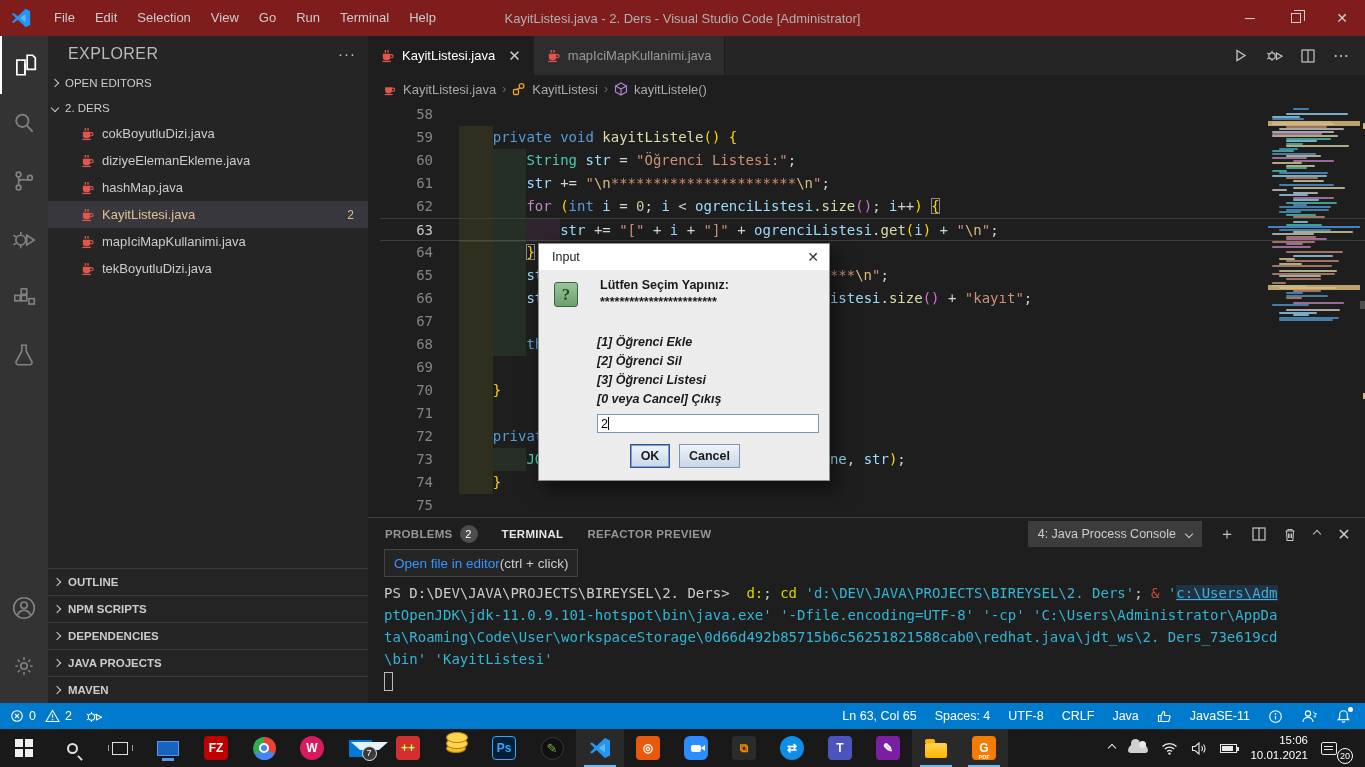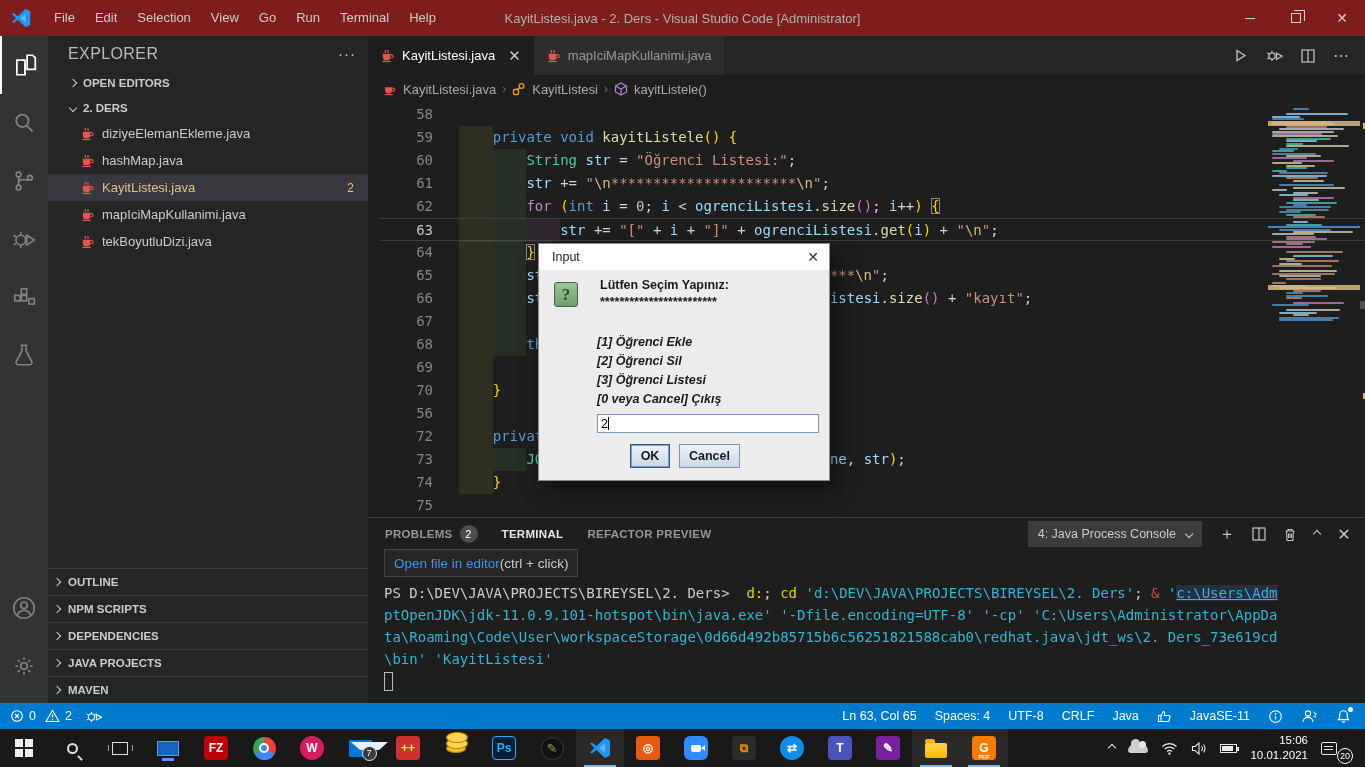--- a/index.html
+++ b/index.html
@@ -25,21 +25,21 @@
 
   
   #sidebar { position:absolute; left:48px; top:36px; width:320px; height:667px; background:#252526; color:#cccccc; }
   #sidebar-header { height:35px; display:flex; align-items:center; padding:0 12px 0 20px; }
   #sidebar-title { font-size:16px; letter-spacing:.4px; color:#bbbbbb; }
   #sidebar-more { margin-left:auto; color:#cccccc; font-size:15px; letter-spacing:1px; }
   .chev { width:6px; height:6px; border-right:1.4px solid currentColor; border-bottom:1.4px solid currentColor; display:inline-block; }
   .chev.right { transform:rotate(-45deg); }
   .chev.down  { transform:rotate(45deg); }
   .chev.up    { transform:rotate(-135deg); }
-  .side-row { height:24px; display:flex; align-items:center; gap:7px; padding-left:22px; font-weight:bold; font-size:11.5px; color:#cccccc; }
+  .side-row { height:24px; display:flex; align-items:center; gap:7px; padding-left:4px; font-weight:normal; font-size:11.5px; color:#cccccc; }
   #folder-row { height:25px; }
   .file-row { height:27px; display:flex; align-items:center; gap:7px; padding-left:32px; font-size:13px; color:#cccccc; }
   .file-row.selected { background:#37373d; }
   .file-row.modified { color:#e2c08d; }
   .file-badge { margin-left:auto; margin-right:14px; color:#e2c08d; font-size:12px; }
   .cup { width:15px; height:15px; flex:0 0 15px; }
   #bottom-sections { position:absolute; bottom:0; left:0; width:320px; }
   .bsec { height:27px; display:flex; align-items:center; gap:8px; padding-left:6px; border-top:1px solid #3c3c3c; font-weight:bold; font-size:11.5px; }
 
   
@@ -248,20 +248,30 @@
   </div>
   <div class="side-row">
     <span class="chev right"></span>
     <span>OPEN EDITORS</span>
   </div>
   <div class="side-row" id="folder-row">
     <span class="chev down"></span>
     <span>2. DERS</span>
   </div>
   <div id="file-list">
+      <div class="file-row">
+        <svg class="cup" viewBox="0 0 16 16">
+          <path d="M3 6h8v3.5A3.5 3.5 0 0 1 7.5 13h-1A3.5 3.5 0 0 1 3 9.5z" fill="#e2574c"></path>
+          <path d="M11 7h1.3a1.7 1.7 0 0 1 0 3.4H11" stroke="#e2574c" stroke-width="1.2" fill="none"></path>
+          <rect x="2.5" y="13.6" width="9" height="1.4" fill="#e2574c"></rect>
+          <rect x="5" y="2.2" width="1.5" height="2.8" fill="#e2574c"></rect>
+          <rect x="7.8" y="2.2" width="1.5" height="2.8" fill="#e2574c"></rect>
+        </svg>
+        <span>cokBoyutluDizi.java</span>
+      </div>
       <div class="file-row">
         <svg class="cup" viewBox="0 0 16 16">
           <path d="M3 6h8v3.5A3.5 3.5 0 0 1 7.5 13h-1A3.5 3.5 0 0 1 3 9.5z" fill="#e2574c"></path>
           <path d="M11 7h1.3a1.7 1.7 0 0 1 0 3.4H11" stroke="#e2574c" stroke-width="1.2" fill="none"></path>
           <rect x="2.5" y="13.6" width="9" height="1.4" fill="#e2574c"></rect>
           <rect x="5" y="2.2" width="1.5" height="2.8" fill="#e2574c"></rect>
           <rect x="7.8" y="2.2" width="1.5" height="2.8" fill="#e2574c"></rect>
         </svg>
         <span>diziyeElemanEkleme.java</span>
       </div>
@@ -486,21 +496,21 @@
       <div class="crow" style="top: 69px;"><div class="lnum">61</div><div class="iblock" style="left: 79px; background: rgba(255, 255, 64, 0.08);"></div><div class="iblock" style="left: 112.7px; background: rgba(127, 255, 127, 0.08);"></div><div class="ctext"><span class="sg-p">        </span><span class="sg-v">str</span><span class="sg-p"> += </span><span class="sg-s">"</span><span class="sg-e">\n</span><span class="sg-s">**********************</span><span class="sg-e">\n</span><span class="sg-s">"</span><span class="sg-p">;</span></div></div>
       <div class="crow" style="top: 92px;"><div class="lnum">62</div><div class="iblock" style="left: 79px; background: rgba(255, 255, 64, 0.08);"></div><div class="iblock" style="left: 112.7px; background: rgba(127, 255, 127, 0.08);"></div><div class="ctext"><span class="sg-p">        </span><span class="sg-c">for</span><span class="sg-p"> </span><span class="sg-g">(</span><span class="sg-k">int</span><span class="sg-p"> </span><span class="sg-v">i</span><span class="sg-p"> = </span><span class="sg-n">0</span><span class="sg-p">; </span><span class="sg-v">i</span><span class="sg-p"> &lt; </span><span class="sg-v">ogrenciListesi</span><span class="sg-p">.</span><span class="sg-f">size</span><span class="sg-m">()</span><span class="sg-p">; </span><span class="sg-v">i</span><span class="sg-p">++</span><span class="sg-g">)</span><span class="sg-p"> </span><span class="sg-x">{</span></div></div>
       <div class="crow cur" style="top: 115px;"><div class="lnum">63</div><div class="iblock" style="left: 79px; background: rgba(255, 255, 64, 0.08);"></div><div class="iblock" style="left: 112.7px; background: rgba(127, 255, 127, 0.08);"></div><div class="iblock" style="left: 146.4px; background: rgba(255, 127, 255, 0.08);"></div><div class="ctext"><span class="sg-p">            </span><span class="sg-v">str</span><span class="sg-p"> += </span><span class="sg-s">"["</span><span class="sg-p"> + </span><span class="sg-v">i</span><span class="sg-p"> + </span><span class="sg-s">"]"</span><span class="sg-p"> + </span><span class="sg-v">ogrenciListesi</span><span class="sg-p">.</span><span class="sg-f">get</span><span class="sg-g">(</span><span class="sg-v">i</span><span class="sg-g">)</span><span class="sg-p"> + </span><span class="sg-s">"</span><span class="sg-e">\n</span><span class="sg-s">"</span><span class="sg-p">;</span></div></div>
       <div class="crow" style="top: 138px;"><div class="lnum">64</div><div class="iblock" style="left: 79px; background: rgba(255, 255, 64, 0.08);"></div><div class="iblock" style="left: 112.7px; background: rgba(127, 255, 127, 0.08);"></div><div class="ctext"><span class="sg-p">        </span><span class="sg-x">}</span></div></div>
       <div class="crow" style="top: 161px;"><div class="lnum">65</div><div class="iblock" style="left: 79px; background: rgba(255, 255, 64, 0.08);"></div><div class="iblock" style="left: 112.7px; background: rgba(127, 255, 127, 0.08);"></div><div class="ctext"><span class="sg-p">        </span><span class="sg-v">str</span><span class="sg-p"> += </span><span class="sg-s">"*******************************</span><span class="sg-e">\n</span><span class="sg-s">"</span><span class="sg-p">;</span></div></div>
       <div class="crow" style="top: 184px;"><div class="lnum">66</div><div class="iblock" style="left: 79px; background: rgba(255, 255, 64, 0.08);"></div><div class="iblock" style="left: 112.7px; background: rgba(127, 255, 127, 0.08);"></div><div class="ctext"><span class="sg-p">        </span><span class="sg-v">str</span><span class="sg-p"> += </span><span class="sg-s">"</span><span class="sg-e">\n</span><span class="sg-s">Toplam kayıt: "</span><span class="sg-p"> + </span><span class="sg-v">ogrenciListesi</span><span class="sg-p">.</span><span class="sg-f">size</span><span class="sg-m">()</span><span class="sg-p"> + </span><span class="sg-s">"kayıt"</span><span class="sg-p">;</span></div></div>
       <div class="crow" style="top: 207px; text-decoration: underline;"><div class="lnum">67</div><div class="iblock" style="left: 79px; background: rgba(255, 255, 64, 0.08);"></div><div class="iblock" style="left: 112.7px; background: rgba(127, 255, 127, 0.08);"></div><div class="ctext"></div></div>
       <div class="crow" style="top: 230px;"><div class="lnum">68</div><div class="iblock" style="left: 79px; background: rgba(255, 255, 64, 0.08);"></div><div class="iblock" style="left: 112.7px; background: rgba(127, 255, 127, 0.08);"></div><div class="ctext"><span class="sg-p">        </span><span class="sg-k">this</span><span class="sg-p">.</span><span class="sg-f">mesajGoster</span><span class="sg-g">(</span><span class="sg-v">str</span><span class="sg-g">)</span><span class="sg-p">;</span></div></div>
       <div class="crow" style="top: 253px;"><div class="lnum">69</div><div class="iblock" style="left: 79px; background: rgba(255, 255, 64, 0.08);"></div><div class="ctext"></div></div>
       <div class="crow" style="top: 276px;"><div class="lnum">70</div><div class="iblock" style="left: 79px; background: rgba(255, 255, 64, 0.08);"></div><div class="ctext"><span class="sg-p">    </span><span class="sg-g">}</span></div></div>
-      <div class="crow" style="top: 299px;"><div class="lnum">56</div><div class="iblock" style="left: 79px; background: rgba(255, 255, 64, 0.08);"></div><div class="ctext"></div></div>
+      <div class="crow" style="top: 299px;"><div class="lnum">71</div><div class="iblock" style="left: 79px; background: rgba(255, 255, 64, 0.08);"></div><div class="ctext"></div></div>
       <div class="crow" style="top: 322px;"><div class="lnum">72</div><div class="iblock" style="left: 79px; background: rgba(255, 255, 64, 0.08);"></div><div class="ctext"><span class="sg-p">    </span><span class="sg-k">private</span><span class="sg-p"> </span><span class="sg-k">void</span><span class="sg-p"> </span><span class="sg-f">mesajGoster</span><span class="sg-g">(</span><span class="sg-t">String</span><span class="sg-p"> </span><span class="sg-v">str</span><span class="sg-g">)</span><span class="sg-p"> </span><span class="sg-g">{</span></div></div>
       <div class="crow" style="top: 345px;"><div class="lnum">73</div><div class="iblock" style="left: 79px; background: rgba(255, 255, 64, 0.08);"></div><div class="iblock" style="left: 112.7px; background: rgba(127, 255, 127, 0.08);"></div><div class="ctext"><span class="sg-p">        </span><span class="sg-t">JOptionPane</span><span class="sg-p">.</span><span class="sg-f">showMessageDialog</span><span class="sg-g">(</span><span class="sg-v">rootPane</span><span class="sg-p">, </span><span class="sg-v">str</span><span class="sg-g">)</span><span class="sg-p">;</span></div></div>
       <div class="crow" style="top: 368px;"><div class="lnum">74</div><div class="iblock" style="left: 79px; background: rgba(255, 255, 64, 0.08);"></div><div class="ctext"><span class="sg-p">    </span><span class="sg-g">}</span></div></div>
       <div class="crow" style="top: 391px;"><div class="lnum">75</div><div class="ctext"></div></div>
     </div>
 </div>
 
 <div id="panel">
   <div id="panel-tabs">
     <span class="ptab">

